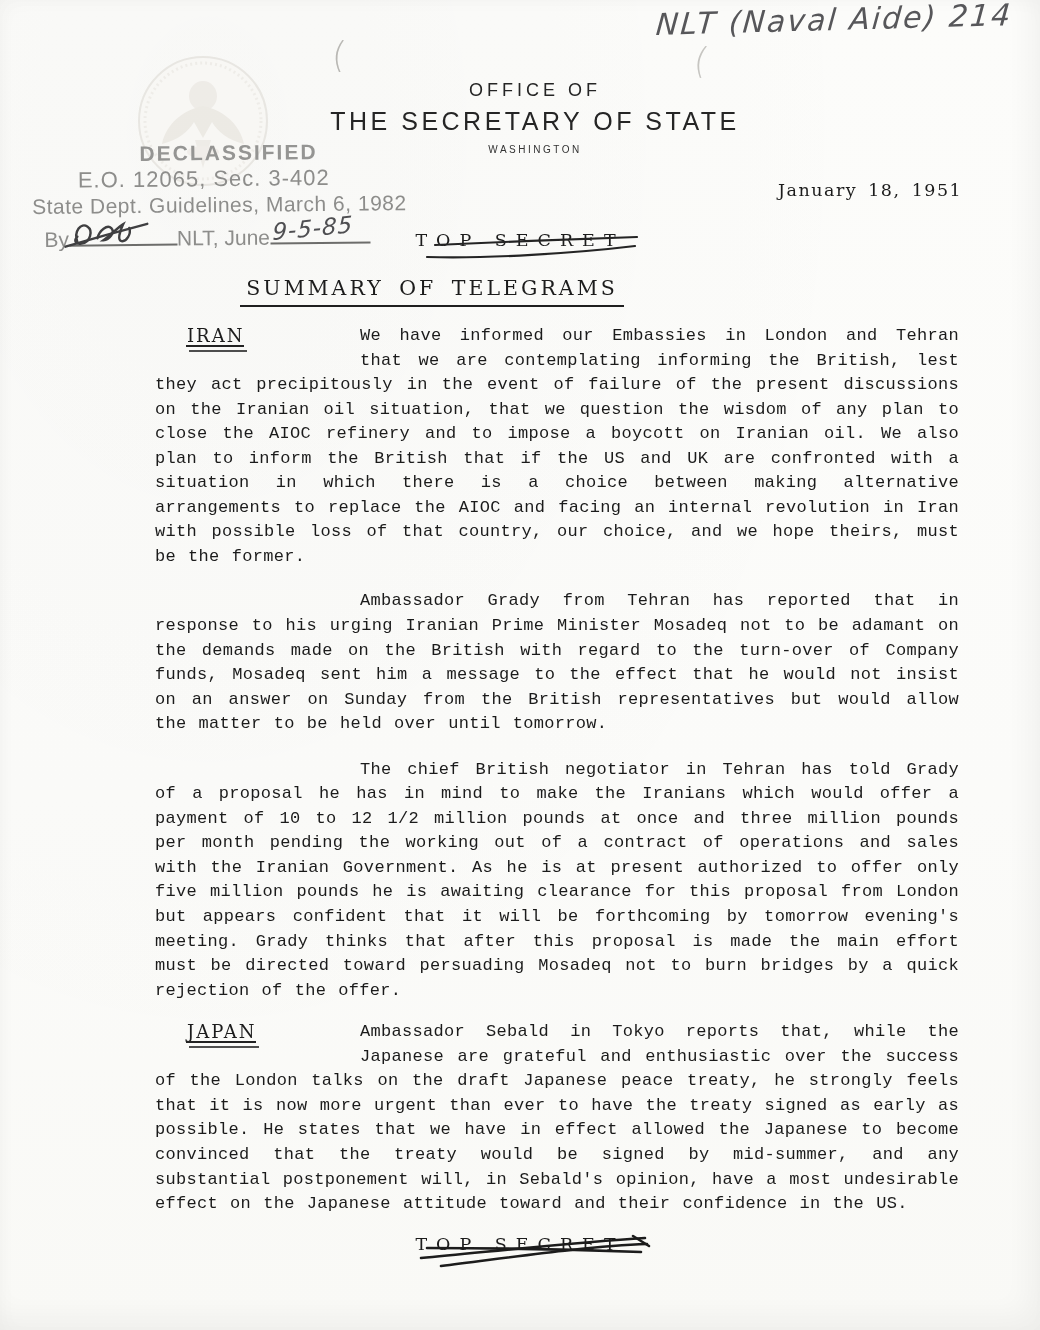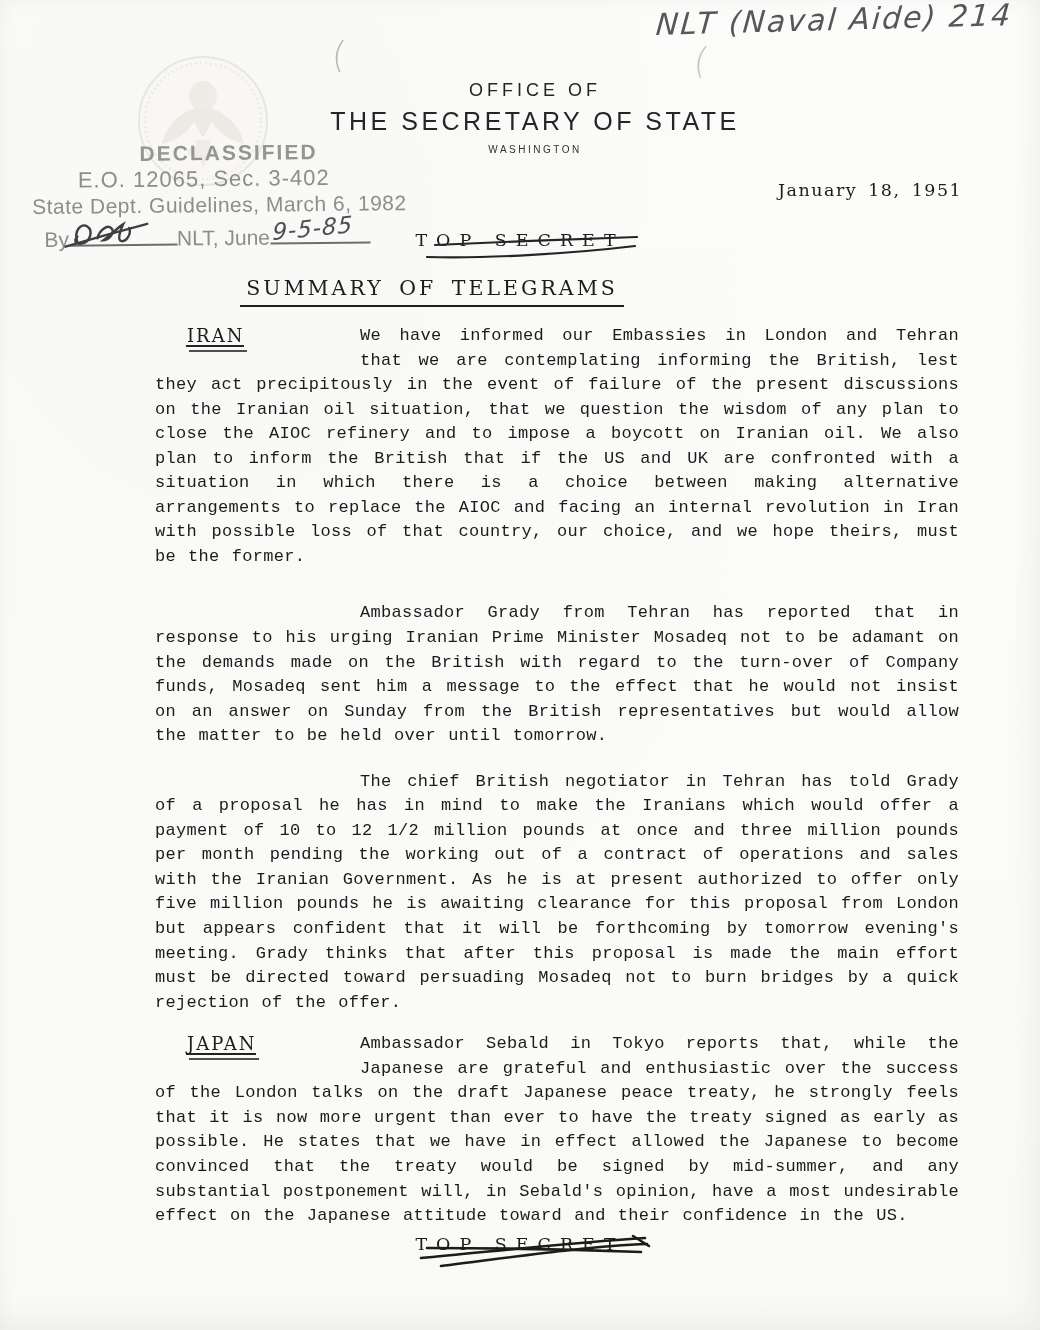--- a/index.html
+++ b/index.html
@@ -104,21 +104,21 @@
   }
   .sec-heading::before{ content:""; position:absolute; left:-1px; right:0; bottom:3px; border-top:2px solid #222; }
   .sec-heading::after{ content:""; position:absolute; left:2px; right:-3px; bottom:-2px; border-top:2px solid rgba(35,35,35,.8); }
   .para{
     margin:0; text-align:justify;
     font-size:17px; line-height:24.55px;
     letter-spacing:.3px; word-spacing:1.6px;
     color:#1b1b1b;
     font-family:Liberation Mono, monospace;
   }
-  .para + .para{ margin-top:32px; }
+  .para + .para{ margin-top:20px; }
   .hang-spacer{ float:left; width:205px; height:48px; }
 </style>
 </head>
 <body>
 
 <div class="page">
 
   <div class="handwritten-note">NLT (Naval Aide) 214</div>
   <div class="pencil-mark left">(</div>
   <div class="pencil-mark right">(</div>

